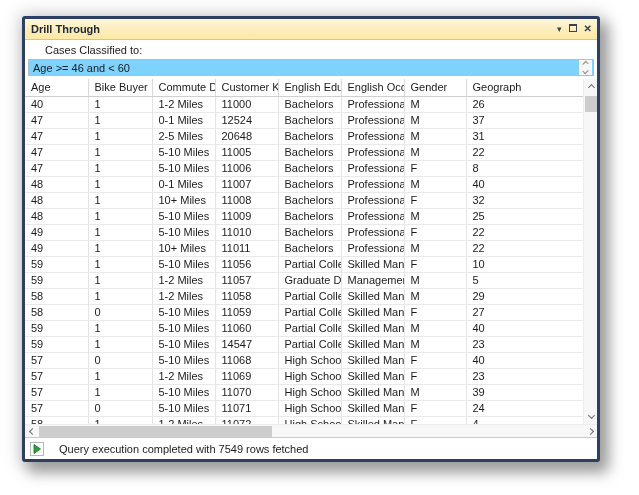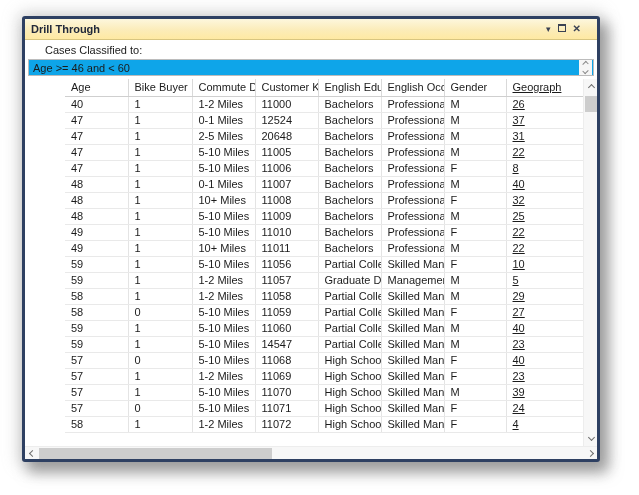--- a/index.html
+++ b/index.html
@@ -13,54 +13,54 @@
     border:3px solid #2e4062; border-radius:3px; background:#ffffff;
     box-shadow: 7px 9px 14px 2px rgba(110,110,110,.60), 0 0 16px 4px rgba(150,150,150,.35);
     display:flex; flex-direction:column;
   }
 
   
   .titlebar {
     height:28px; flex:0 0 20px;
     background: linear-gradient(#fdf7dd, #fbecb9 55%, #ffe9a2);
     border-bottom:1px solid #d8c580;
-    display:flex; align-items:center; padding:0 16px 0 6px;
+    display:flex; align-items:center; padding:0 5px 0 6px;
   }
   .titlebar .title { font-size:11px; font-weight:bold; color:#22293a; line-height:20px; }
   .titlebar .controls { margin-left:auto; display:flex; align-items:center; gap:7px; }
   .ctrl { font-size:10px; color:#3a4152; line-height:12px; cursor:default; }
   .ctrl.caret { font-size:9px; }
   .sq { display:inline-block; width:8px; height:8px; border:1px solid #3a4152; border-top-width:2px; }
   .ctrl.close { font-size:10px; font-weight:bold; }
 
   
   .caption { flex:0 0 18px; font-size:11px; padding:4px 0 0 20px; background:#ffffff; }
   .filterbox {
-    flex:0 0 17px; margin:1px 3px 3px 3px; border:1px solid #bcbcbc; background:#0ea5e9;
+    flex:0 0 17px; margin:1px 3px 3px 3px; border:1px solid #bcbcbc; background:#7dd3fc;
     font-size:11px; display:flex; align-items:center; padding-left:4px; position:relative;
   }
   .spinner { position:absolute; right:1px; top:0; bottom:0; width:13px;
     display:flex; flex-direction:column; align-items:center; justify-content:center; gap:3px; background:#f6f6f6; }
   .chev { width:5px; height:5px; border-left:1px solid #8a8a8a; border-bottom:1px solid #8a8a8a; }
   .chev.up   { transform: rotate(135deg); margin-top:2px; }
   .chev.down { transform: rotate(-45deg); margin-bottom:2px; }
 
   
   .gridwrap { flex:1 1 auto; display:flex; overflow:hidden; background:#ffffff; }
-  .gridclip { width:558px; overflow:hidden;padding-left:40px; }
+  .gridclip { width:558px; overflow:hidden; }
   table { border-collapse:collapse; table-layout:fixed; width:558px; }
   col.c0{width:63px} col.c1{width:64px} col.c2{width:63px} col.c3{width:63px}
   col.c4{width:63px} col.c5{width:63px} col.c6{width:62px} col.c7{width:117px}
   th, td {
     font-size:11px; font-weight:normal; text-align:left; padding:0 0 0 6px;
     white-space:nowrap; overflow:hidden; height:16px;
     border-right:1px solid #e4e4e4; border-bottom:1px solid #e9e9e9;
   }
   thead th { height:17px; border-bottom:1px solid #cfcfcf; border-right:1px solid #d9d9d9; color:#1b1b1b; background:#ffffff; }
-  td:last-child, th:last-child { border-right:none;text-decoration:underline; }
+  td:last-child, th:last-child { border-right:none; }
 
   
   .vscroll { width:14px; flex:0 0 14px; background:#f7f7f7; border-left:1px solid #ededed;
     position:relative; }
   .varrow { position:absolute; left:0; width:14px; height:15px; display:flex; align-items:center; justify-content:center; }
   .varrow.up { top:1px; } .varrow.down { bottom:1px; }
   .vthumb { position:absolute; left:1px; top:17px; width:12px; height:16px; background:#cdcdcd; }
   .chev.arr-u { transform:rotate(135deg); border-color:#6f6f6f; }
   .chev.arr-d { transform:rotate(-45deg); border-color:#6f6f6f; }
   .chev.arr-l { transform:rotate(45deg);  border-color:#6f6f6f; }
@@ -357,15 +357,23 @@
     <div class="hscroll">
       <div class="harrow left">
           <span class="chev arr-l"></span>
         </div>
       <div class="hthumb"></div>
       <div class="harrow right">
           <span class="chev arr-r"></span>
         </div>
     </div>
 
+    <div class="statusbar">
+      <span class="playbox">
+        <svg width="8" height="10" viewBox="0 0 8 10">
+            <polygon points="1,0.5 7.5,5 1,9.5" fill="#2f9e3f" stroke="#1d6e2a" stroke-width="0.8"></polygon>
+          </svg>
+      </span>
+      <span class="statustext">Query execution completed with 7549 rows fetched</span>
+    </div>
 
   </div>
 </div>
 
 </body></html>

